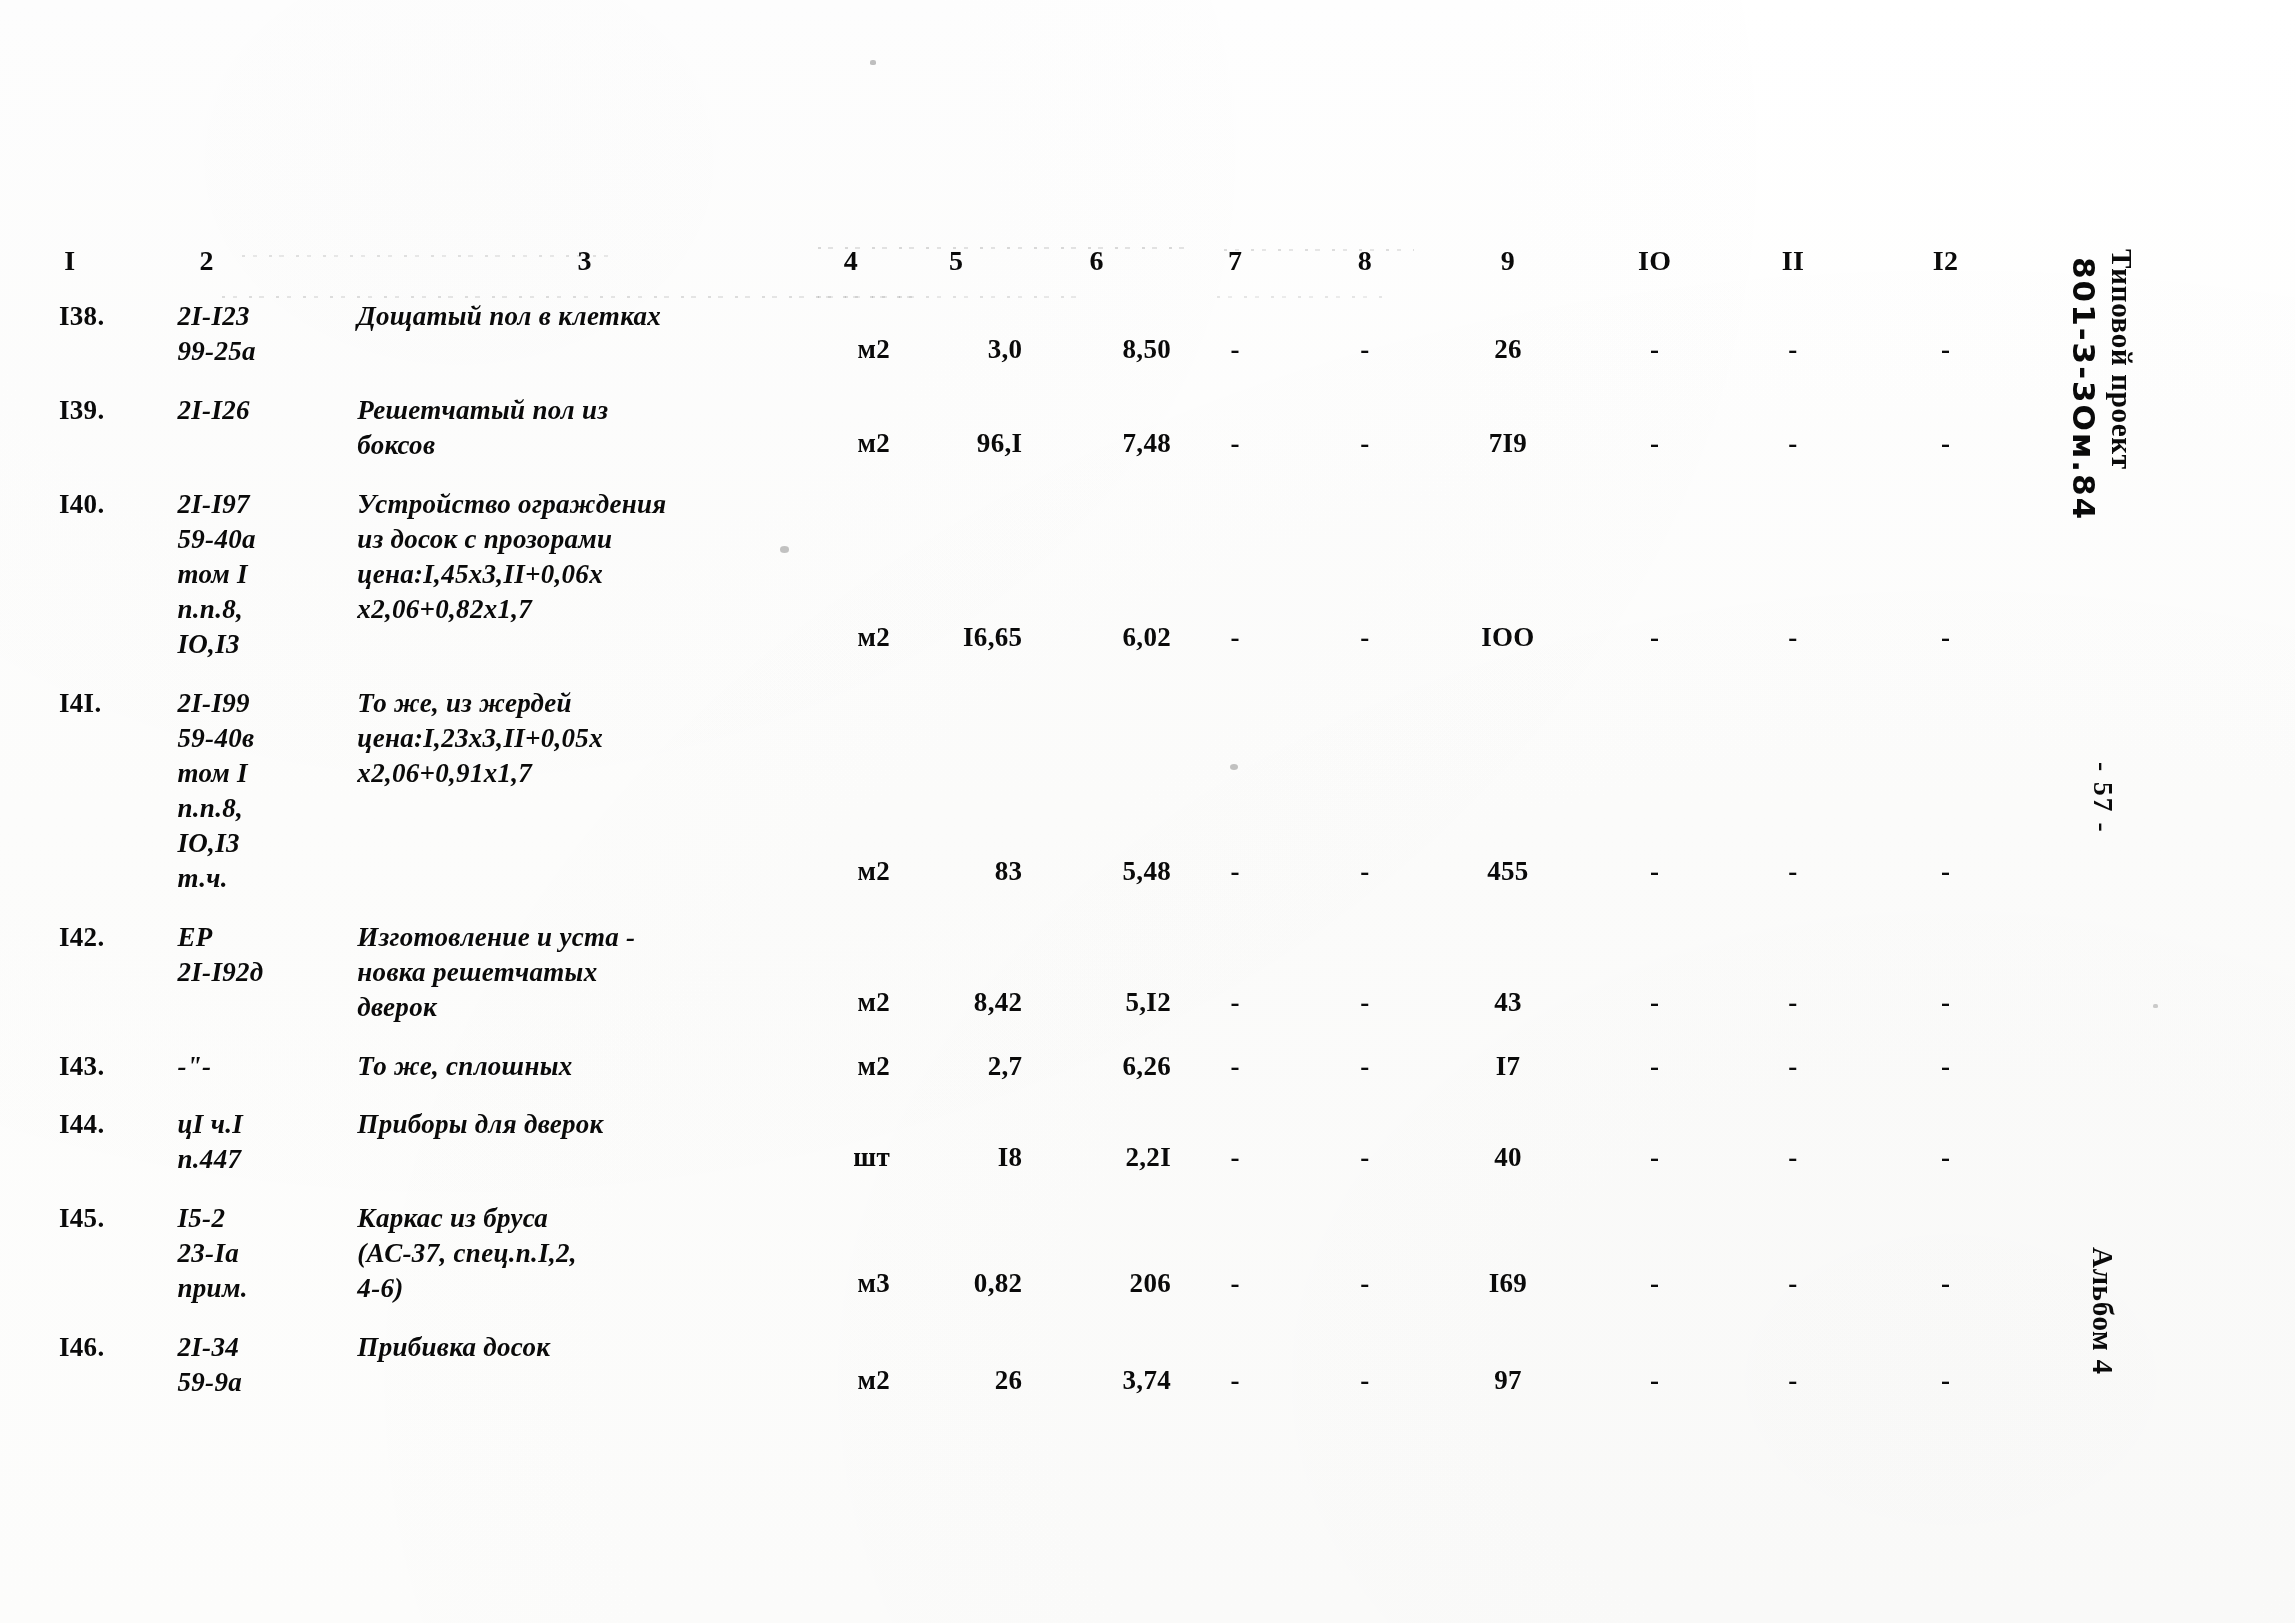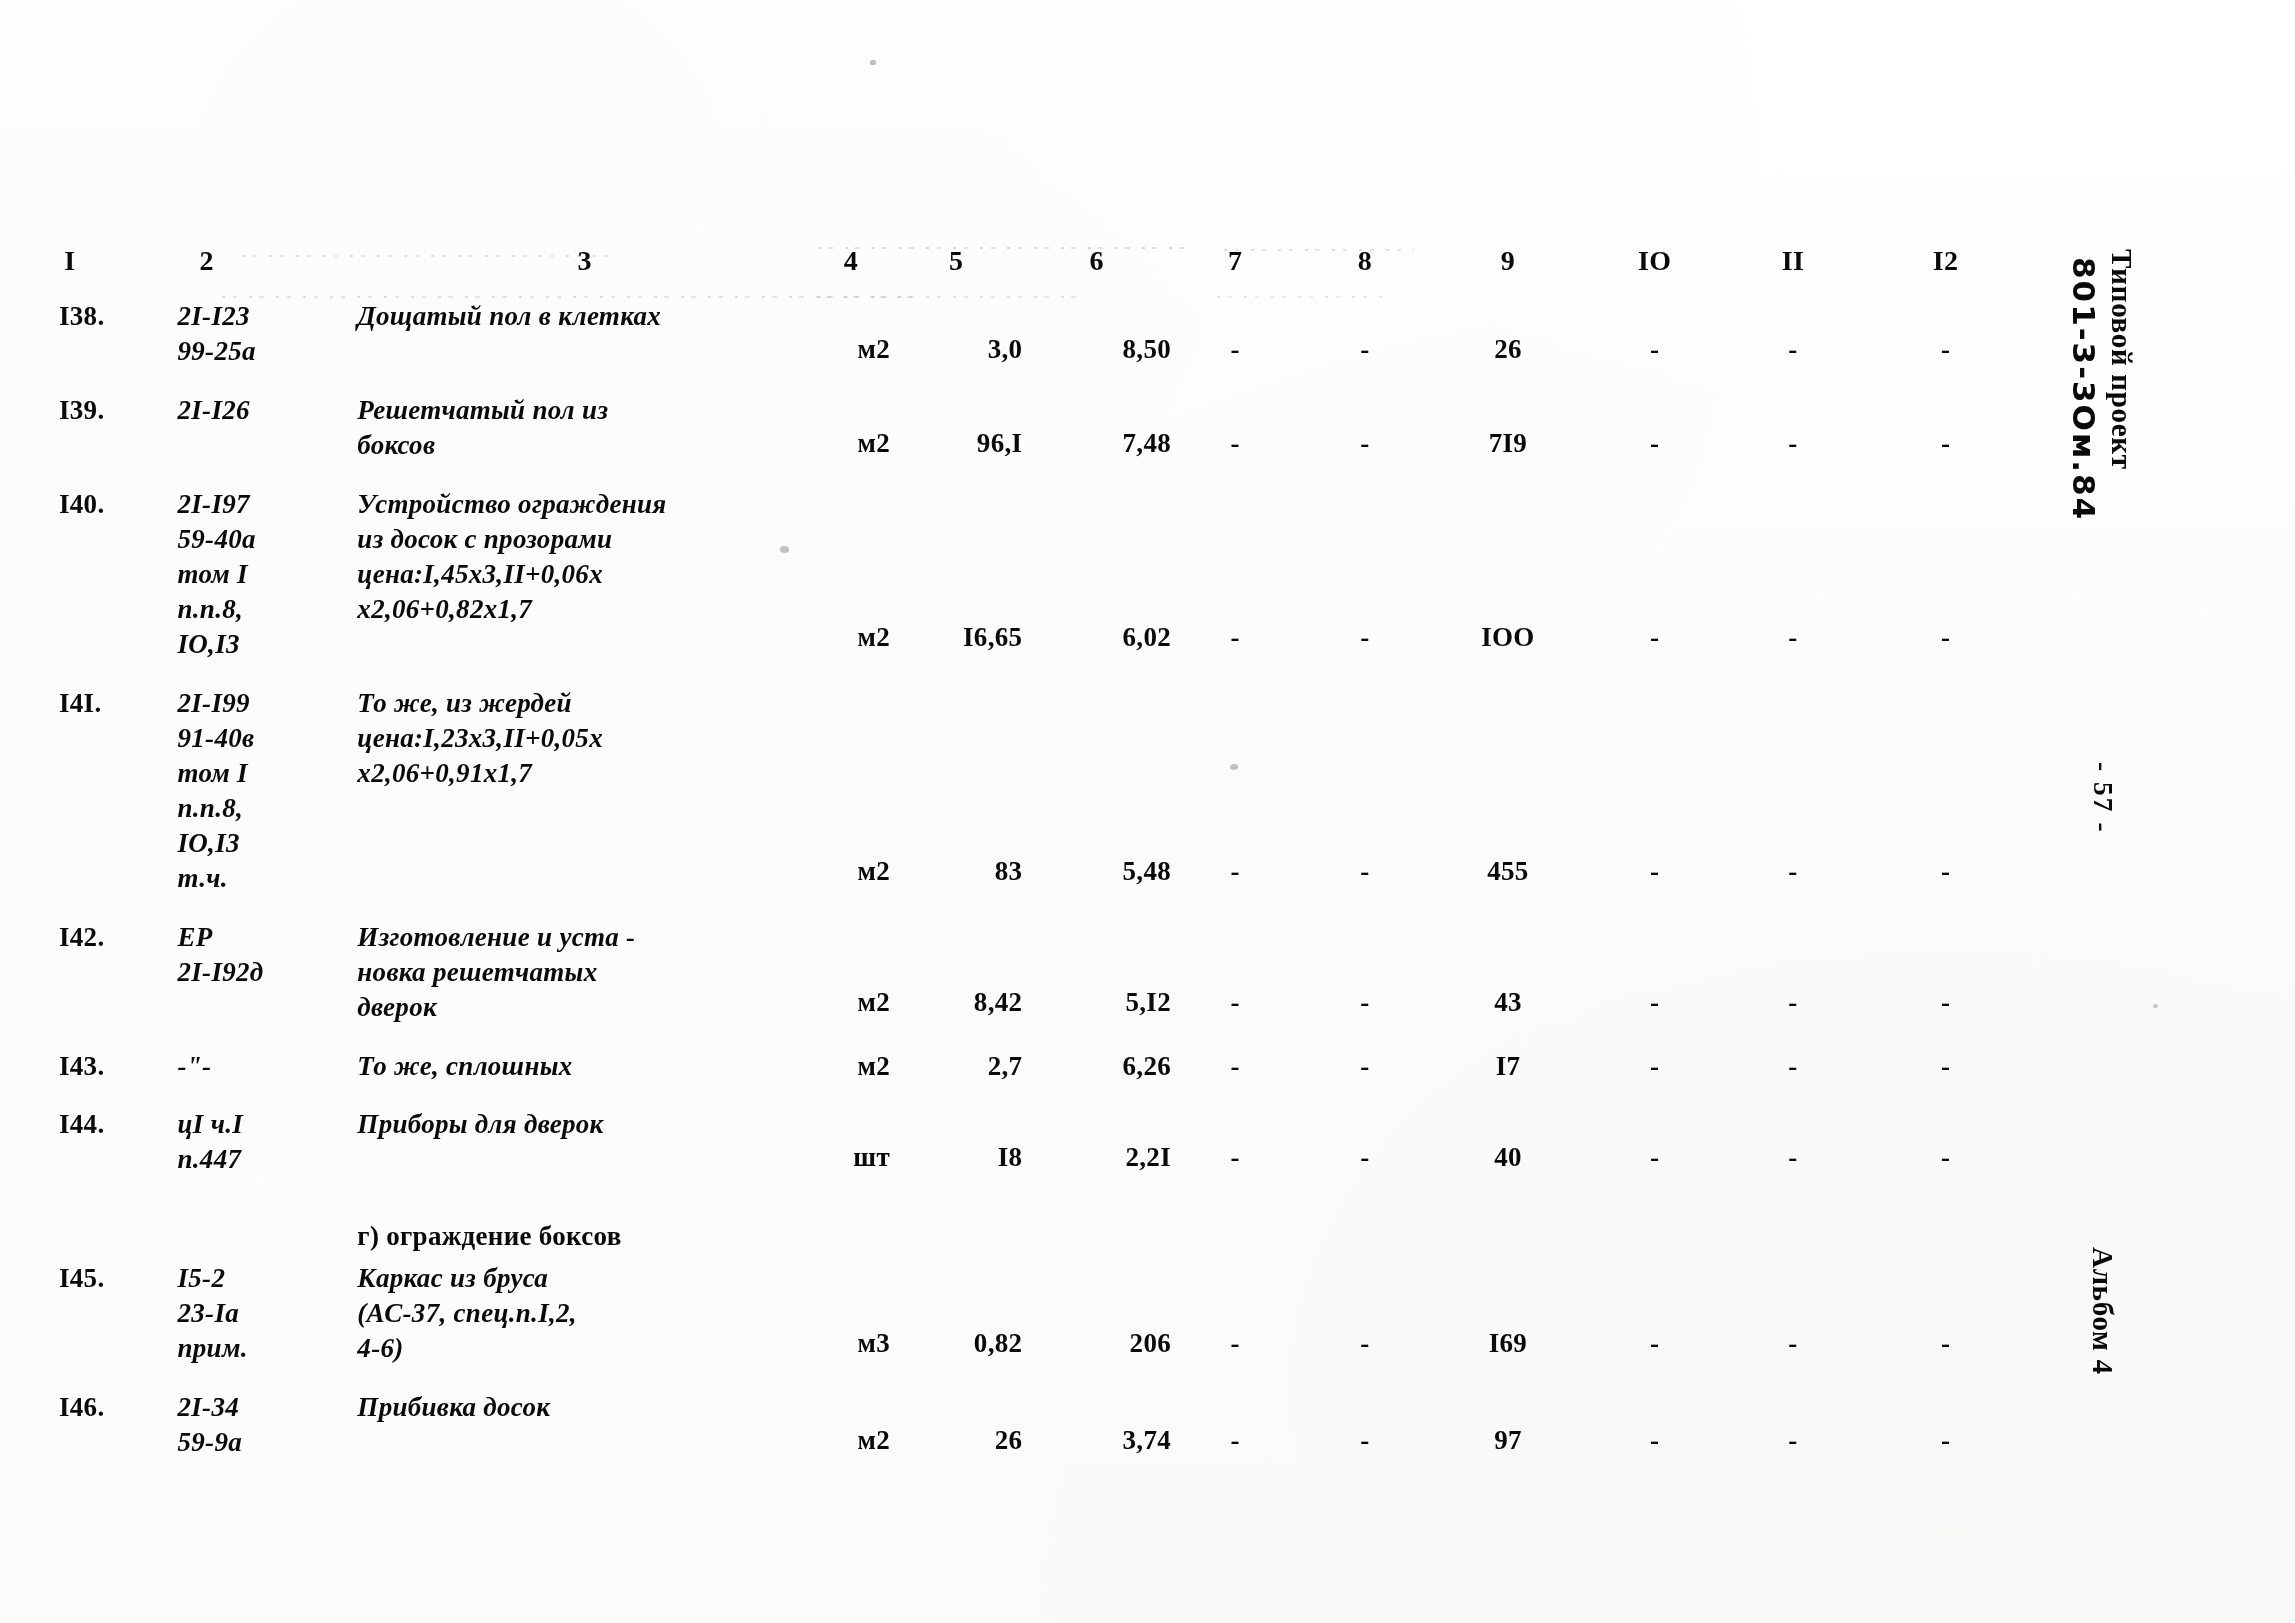--- a/index.html
+++ b/index.html
@@ -335,21 +335,21 @@
             </td>
           </tr>
           <tr class="spacer">
             <td colspan="12"></td>
           </tr>
           <tr class="row push5">
             <td class="c-num">I4I.</td>
             <td class="c-code">
               <span class="lines">
                 <span class="ln">2I-I99</span>
-                <span class="ln">91-40в</span>
+                <span class="ln">59-40в</span>
                 <span class="ln">том I</span>
                 <span class="ln">п.п.8,</span>
                 <span class="ln">IO,I3</span>
                 <span class="ln">т.ч.</span>
               </span>
             </td>
             <td class="c-desc">
               <span class="lines">
                 <span class="ln">То же, из жердей</span>
                 <span class="ln"></span>
@@ -516,34 +516,20 @@
             <td class="c-11">
               <span class="numcell">-</span>
             </td>
             <td class="c-12">
               <span class="numcell">-</span>
             </td>
           </tr>
           <tr class="spacer">
             <td colspan="12"></td>
           </tr>
-          <tr class="section-head">
-            <td class="c-num"></td>
-            <td class="c-code"></td>
-            <td class="c-desc">г) ограждение боксов</td>
-            <td class="c-unit"></td>
-            <td class="c-qty"></td>
-            <td class="c-price"></td>
-            <td class="c-7"></td>
-            <td class="c-8"></td>
-            <td class="c-9"></td>
-            <td class="c-10"></td>
-            <td class="c-11"></td>
-            <td class="c-12"></td>
-          </tr>
           <tr class="row push2">
             <td class="c-num">I45.</td>
             <td class="c-code">
               <span class="lines">
                 <span class="ln">I5-2</span>
                 <span class="ln">23-Iа</span>
                 <span class="ln">прим.</span>
               </span>
             </td>
             <td class="c-desc">

